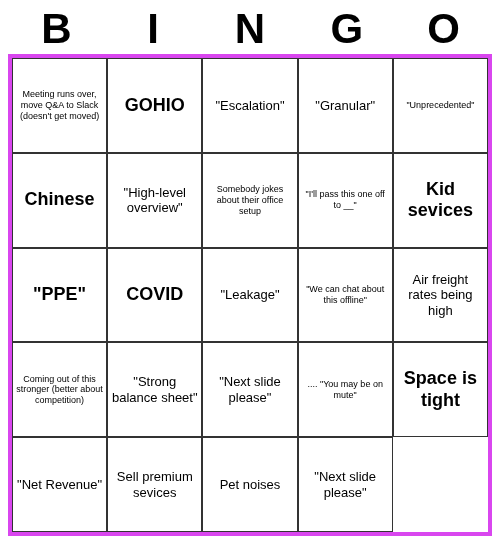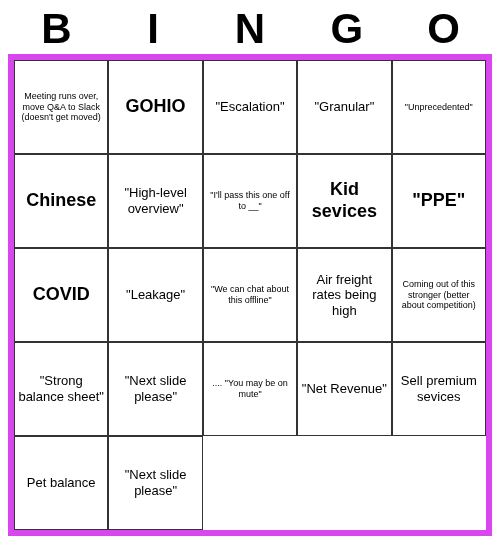--- a/index.html
+++ b/index.html
@@ -33,21 +33,21 @@
       text-align: center;
       line-height: 1;
     }
 
     .bingo-grid {
       display: grid;
       grid-template-columns: repeat(5, 1fr);
       grid-template-rows: repeat(5, 1fr);
       width: 100%;
       flex: 1;
-      border: 6px solid #d946ef;
+      border: 4px solid #d946ef;
     }
 
     .bingo-cell {
       border: 1px solid #333;
       display: flex;
       align-items: center;
       justify-content: center;
       text-align: center;
       padding: 3px;
       font-size: 11px;
@@ -81,28 +81,30 @@
   </div>
 
 <div class="bingo-grid">
 <div class="bingo-cell small-text">Meeting runs over, move Q&amp;A to Slack (doesn't get moved)</div>
     <div class="bingo-cell large-text">GOHIO</div>
     <div class="bingo-cell medium-text">"Escalation"</div>
     <div class="bingo-cell medium-text">"Granular"</div>
     <div class="bingo-cell small-text">"Unprecedented"</div>
     <div class="bingo-cell large-text">Chinese</div>
     <div class="bingo-cell medium-text">"High-level overview"</div>
+    <div class="bingo-cell small-text">Somebody jokes about their office setup</div>
     <div class="bingo-cell small-text">"I'll pass this one off to __"</div>
     <div class="bingo-cell large-text">Kid sevices</div>
     <div class="bingo-cell large-text">"PPE"</div>
     <div class="bingo-cell large-text">COVID</div>
     <div class="bingo-cell medium-text">"Leakage"</div>
     <div class="bingo-cell small-text">"We can chat about this offline"</div>
     <div class="bingo-cell medium-text">Air freight rates being high</div>
     <div class="bingo-cell small-text">Coming out of this stronger (better about competition)</div>
     <div class="bingo-cell medium-text">"Strong balance sheet"</div>
     <div class="bingo-cell medium-text">"Next slide please"</div>
     <div class="bingo-cell small-text">.... "You may be on mute"</div>
+    <div class="bingo-cell large-text">Space is tight</div>
     <div class="bingo-cell medium-text">"Net Revenue"</div>
     <div class="bingo-cell medium-text">Sell premium sevices</div>
-    <div class="bingo-cell medium-text">Pet balance</div>
+    <div class="bingo-cell medium-text">Pet noises</div>
     <div class="bingo-cell medium-text">"Next slide please"</div>
   </div>
 
 </body></html>

